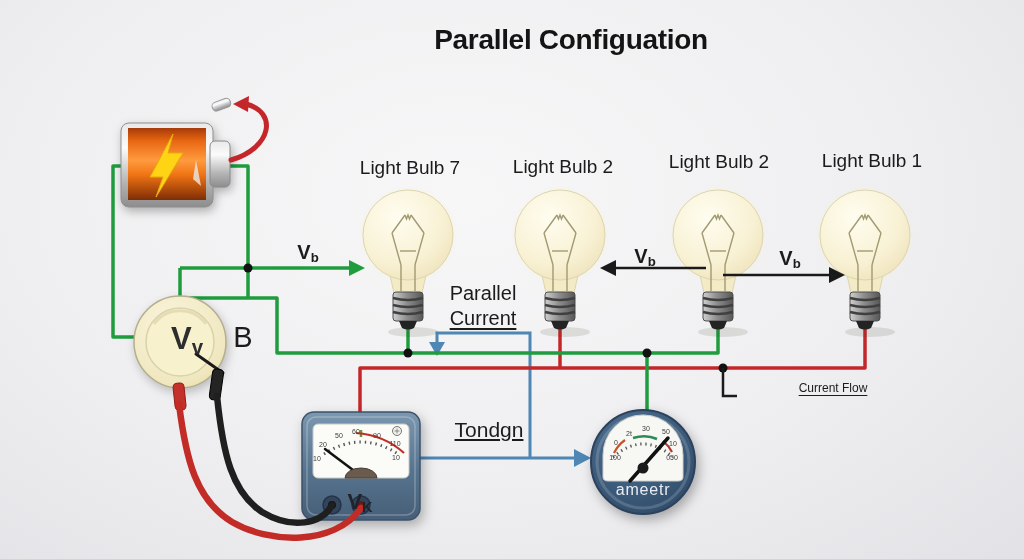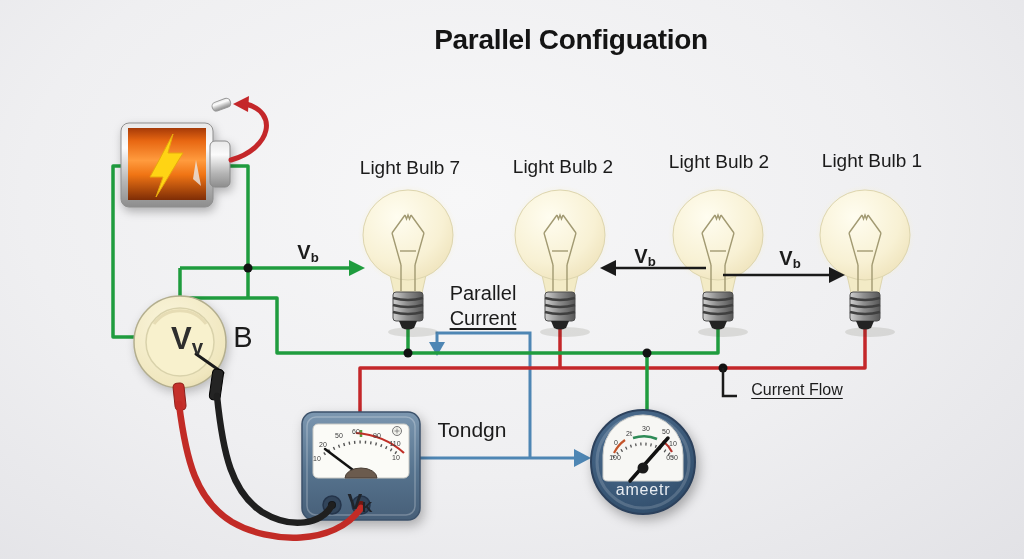--- a/index.html
+++ b/index.html
@@ -4,21 +4,21 @@
 <style>
   html,body{margin:0;padding:0;background:#dfdfe2;}
   .stage{position:relative;width:1024px;height:559px;overflow:hidden;
     background:radial-gradient(ellipse at 45% 35%, #f7f7f8 0%, #efeff1 55%, #e2e2e6 100%);
     font-family:"Liberation Sans", sans-serif;color:#1b1b1b;}
   .stage svg{position:absolute;left:0;top:0;}
   .lbl{position:absolute;white-space:nowrap;transform:translate(-50%,0);color:#1b1b1b;}
   .title{font-size:28px;font-weight:bold;letter-spacing:-0.3px;color:#141414;}
   .l21{font-size:21px;}
   .l19{font-size:19px;}
-  .l20{font-size:16px;}
+  .l20{font-size:12px;margin-left:36px;}
   .vlab{font-size:20px;font-weight:bold;}
   .vlab .sub, .vbig .sub, .vmid .sub{font-size:0.66em;position:relative;top:0.22em;}
   .vbig{font-size:31px;font-weight:bold;color:#2e2e2e;}
   .vmid{font-size:22px;font-weight:bold;color:#20242a;}
   .underl{text-decoration:underline;text-underline-offset:3px;}
   .pbr{text-align:right;line-height:25px;font-size:20px;}
   .ameetr{font-size:16px;letter-spacing:0.8px;color:#e9edf2;}
   .tick{position:absolute;font-size:7px;color:#3a3a3a;transform:translate(-50%,-50%);letter-spacing:0;}
   .blab{font-size:29px;}
 </style>
@@ -199,21 +199,21 @@
   <div class="lbl vlab" style="left:308px;top:241px;"><span>V</span><span class="sub">b</span></div>
   <div class="lbl vlab" style="left:645px;top:245px;"><span>V</span><span class="sub">b</span></div>
   <div class="lbl vlab" style="left:790px;top:247px;"><span>V</span><span class="sub">b</span></div>
 
   <div class="lbl pbr" style="left:483px;top:281px;">
     <div>Parallel</div>
     <div class="underl">Current</div>
   </div>
 
   <div class="lbl l20 underl" style="left:797px;top:381px;">Current Flow</div>
-  <div class="lbl l21" style="left:472px;top:418px;">Tondgn</div>
+  <div class="lbl l21" style="left:489px;top:418px;text-decoration:underline;">Tondgn</div>
 
   <div class="lbl vbig" style="left:187px;top:321px;"><span>V</span><span class="sub">v</span></div>
   <div class="lbl blab" style="left:243px;top:321px;">B</div>
 
   <div class="lbl vmid" style="left:360px;top:489px;"><span>V</span><span class="sub">K</span></div>
 
   <span class="tick" style="left:323px;top:444px;">20</span>
   <span class="tick" style="left:339px;top:435px;">50</span>
   <span class="tick" style="left:356px;top:431px;">60</span>
   <span class="tick" style="left:377px;top:435px;">90</span>

